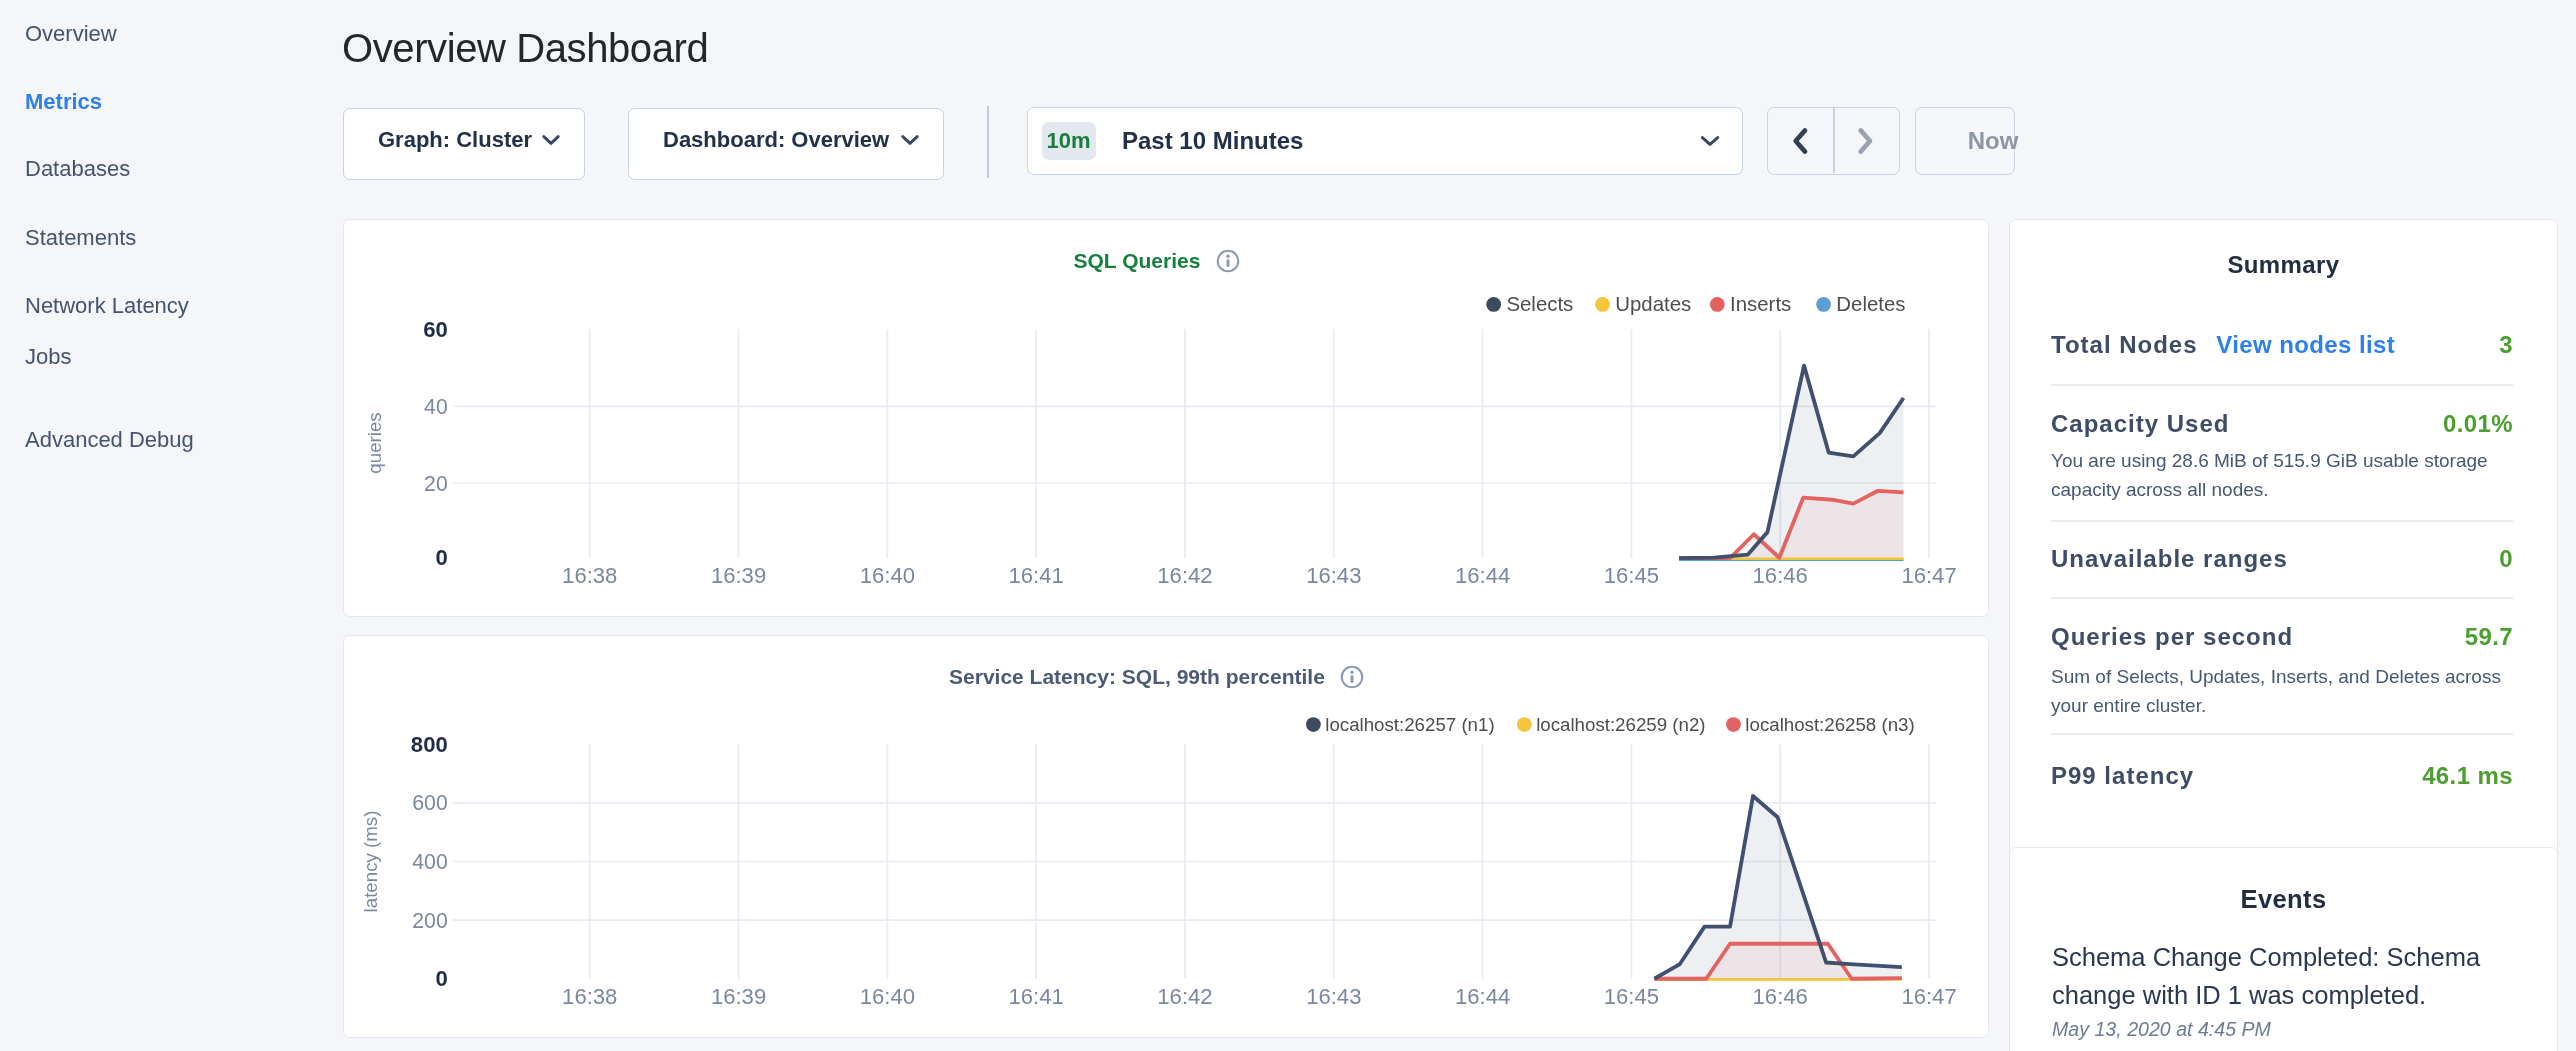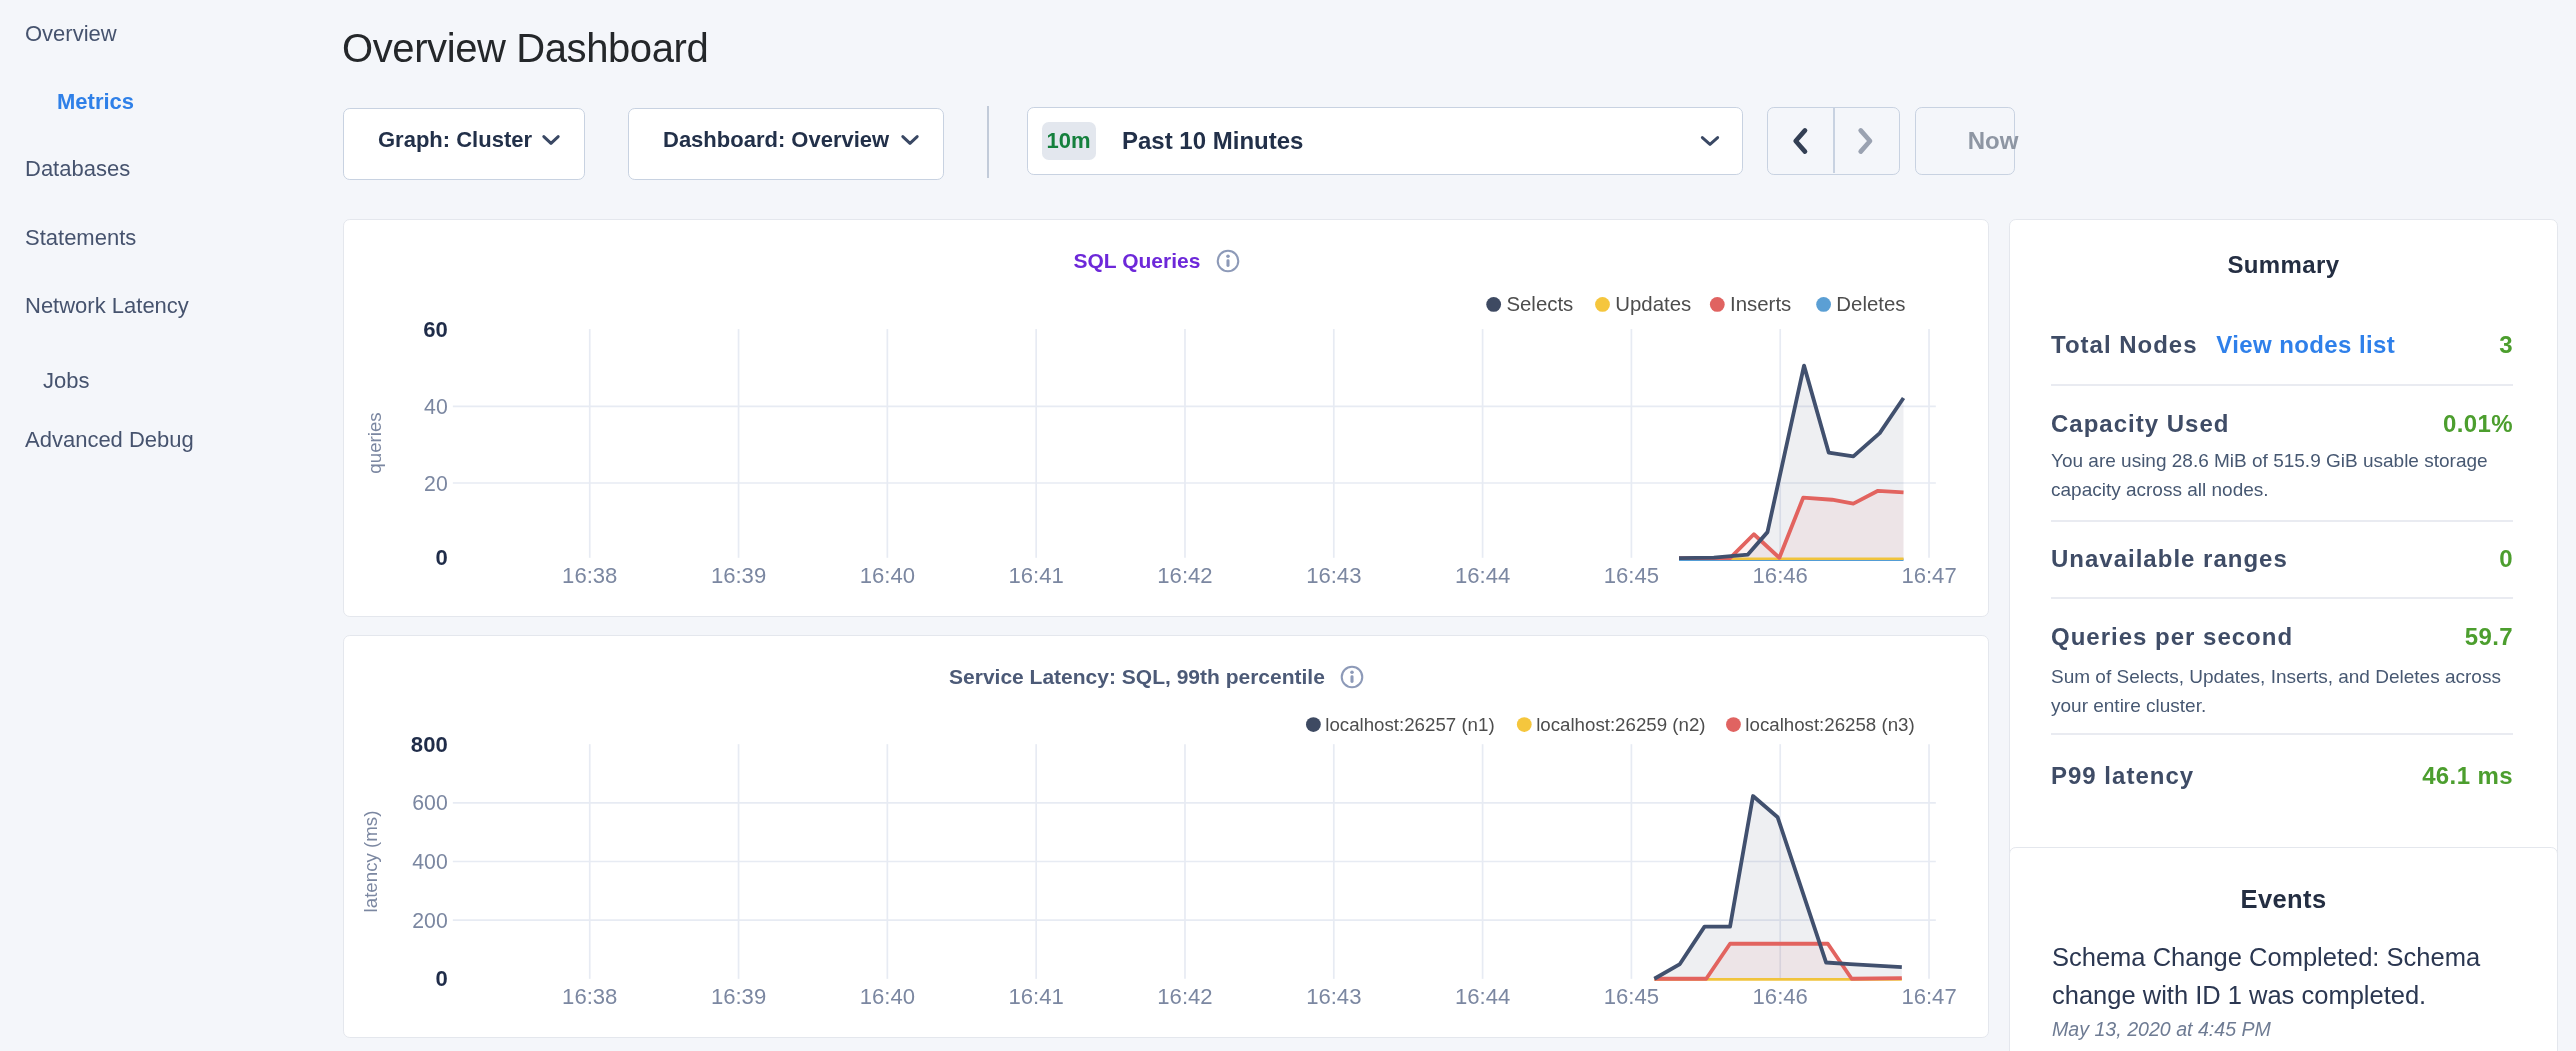--- a/index.html
+++ b/index.html
@@ -8,25 +8,25 @@
 .nav { position:absolute; left:25px; font-size:22px; color:#46536e; }
 .panel { position:absolute; background:#fff; border:1.7px solid #e4e7ed; border-radius:6.8px; }
 .ctrl { position:absolute; background:#fff; border:1.7px solid #c8d2e1; border-radius:6.8px; }
 .bold { font-weight:bold; }
 .chev { stroke:#3a4864; stroke-width:3.5; fill:none; stroke-linecap:round; stroke-linejoin:round; }
 </style>
 </head>
 <body>
 
 <div class="nav" style="top:21px;">Overview</div>
-<div class="nav bold" style="top:89px; color:#2f80e8;margin-left:32px;">Metrics</div>
+<div class="nav bold" style="top:89px; color:#2f80e8;">Metrics</div>
 <div class="nav" style="top:156px;">Databases</div>
 <div class="nav" style="top:225px;">Statements</div>
 <div class="nav" style="top:293px;">Network Latency</div>
-<div class="nav" style="top:368px;margin-left:18px;">Jobs</div>
+<div class="nav" style="top:344px;">Jobs</div>
 <div class="nav" style="top:427px;">Advanced Debug</div>
 
 <div class="abs" style="left:342px; top:25.5px; font-size:40px; color:#24272a; letter-spacing:-0.4px;">Overview Dashboard</div>
 
 <div class="ctrl" style="left:343px; top:108px; width:242px; height:72px;">
   <span class="abs bold" style="left:34px; top:calc(50% - 4.3px); transform:translateY(-50%); font-size:22px; color:#223049;">Graph: Cluster</span>
   <svg class="abs" style="right:22px; top:calc(50% - 4.3px); transform:translateY(-50%);" width="22" height="14.5" viewBox="0 0 26 17">
       <path class="chev" d="M4.5 4.5 L13 12.5 L21.5 4.5"></path>
     </svg>
 </div>
@@ -52,21 +52,21 @@
   <svg class="abs" style="left:88px; top:18.7px;" width="18.7" height="28" viewBox="0 0 22 33">
       <path d="M5.5 4 L16.5 16.5 L5.5 29" stroke="#9aa2b1" stroke-width="5.5" fill="none" stroke-linecap="round" stroke-linejoin="round"></path>
     </svg>
 </div>
 <div class="ctrl" style="left:1915px; top:107px; width:100px; height:68px; background:#f4f6fa;">
   <span class="abs bold" style="left:50%; top:50%; transform:translate(-50%,-50%); font-size:24px; color:#8e96a3;margin-left:28px;">Now</span>
 </div>
 
 <div class="panel" style="left:343px; top:219px; width:1646px; height:398px;">
   <div class="abs" style="left:-9.4px; top:29px; width:100%; display:flex; justify-content:center; align-items:center; gap:15.3px;">
-    <span class="bold" style="font-size:21px; color:#6d28d9;">SQL Queries</span>
+    <span class="bold" style="font-size:21px; color:#15803d;">SQL Queries</span>
     <svg width="24" height="24" viewBox="0 0 28 28">
         <circle cx="14" cy="14" r="12" fill="none" stroke="#8d9ab8" stroke-width="2.4"></circle>
         <circle cx="14" cy="8.5" r="2.1" fill="#8d9ab8"></circle>
         <rect x="12.2" y="12" width="3.6" height="9" rx="1.7" fill="#8d9ab8"></rect>
       </svg>
   </div>
   <svg class="abs" style="left:0; top:0;" width="1642" height="395" viewBox="0 0 1931 464">
     <g stroke="#e7ebf3" stroke-width="2">
       <line x1="128" y1="219" x2="1872" y2="219"></line>
       <line x1="128" y1="309" x2="1872" y2="309"></line>

